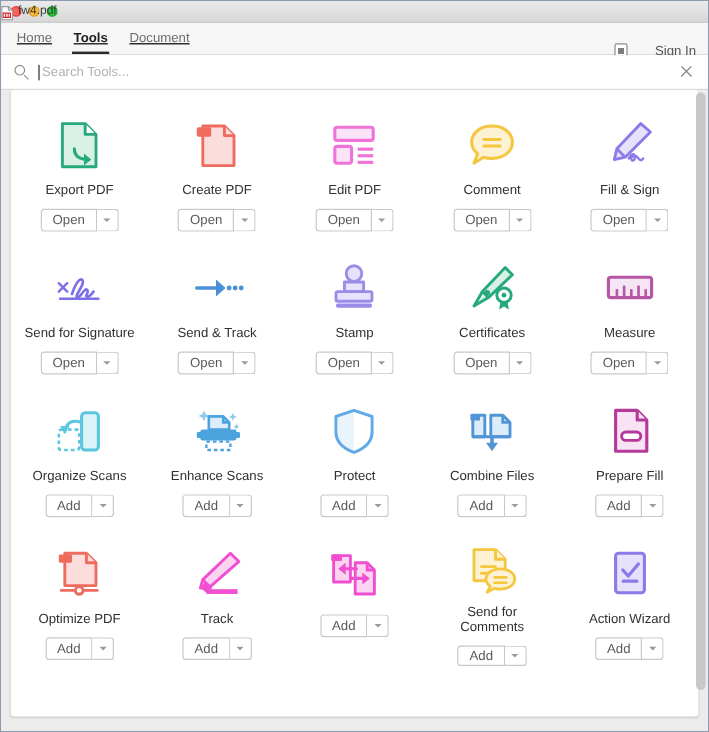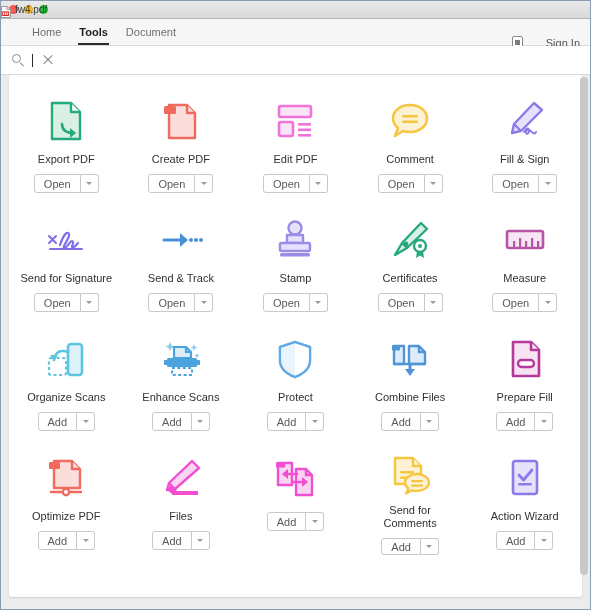--- a/index.html
+++ b/index.html
@@ -27,21 +27,21 @@
     position:absolute;left:0;right:0;top:0;bottom:0;
     display:flex;align-items:center;gap:4px;pointer-events:none;
   }
   .title-text{font-size:10px;color:#3a3a3a;}
   .pdf-badge{width:10px;height:12px;position:relative;display:block;}
   
   .tabbar{
     height:26px;flex:0 0 26px;background:#f6f6f6;border-bottom:1px solid #dcdcdc;
     display:flex;align-items:flex-end;position:relative;
   }
-  .tabs{display:flex;align-items:center;height:100%;padding-left:22px;}
+  .tabs{display:flex;align-items:center;height:100%;padding-left:4px;text-decoration:underline;}
   .tab{
     font-size:11px;color:#6e6e6e;padding:0 9px;height:100%;
     display:flex;align-items:center;position:relative;cursor:default;
   }
   .tab.active{color:#1d1d1d;font-weight:bold;}
   .tab.active::after{
     content:"";position:absolute;left:8px;right:8px;bottom:0;height:2px;background:#2b2b2b;
   }
   .signin{
     position:absolute;right:10px;top:0;bottom:0;display:flex;align-items:center;gap:23px;margin-top:21px;
@@ -160,20 +160,21 @@
     </div>
     <div class="signin">
       <span class="device-icon"></span>
       <span class="signin-label">Sign In</span>
     </div>
   </div>
 
   <div class="searchbar">
     <span class="search-glass"></span>
     <span class="caret"></span>
+    <input class="search-input" type="text" placeholder="Search Tools..." style="">
     <span class="close-x"></span>
   </div>
 
   <div class="content">
     <div class="card">
       <div class="grid">
 
         <div class="tool">
           <div class="icon-wrap">
             <svg width="46" height="46" viewBox="0 0 46 46">
@@ -473,21 +474,21 @@
 
         <div class="tool">
           <div class="icon-wrap">
             <svg width="46" height="46" viewBox="0 0 46 46">
               <path d="M34 6 L41 13 L17 34 L9 35 L11 28 Z" fill="#fbd4f2" stroke="#ef4fd0" stroke-width="2.4" stroke-linejoin="round"></path>
               <path d="M11 28 L17 34" stroke="#ef4fd0" stroke-width="2.2"></path>
               <path d="M9 35 L13 30 L19 35 L14 39 Z" fill="#ef4fd0"></path>
               <rect x="14" y="36" width="26" height="4" fill="#ef4fd0"></rect>
             </svg>
           </div>
-          <div class="tool-label">Files</div>
+          <div class="tool-label">Track</div>
           <div class="btn-group">
             <div class="btn-main">Add</div>
             <div class="btn-caret">
                 <span class="caret-tri"></span>
               </div>
           </div>
         </div>
 
         <div class="tool">
           <div class="icon-wrap">

